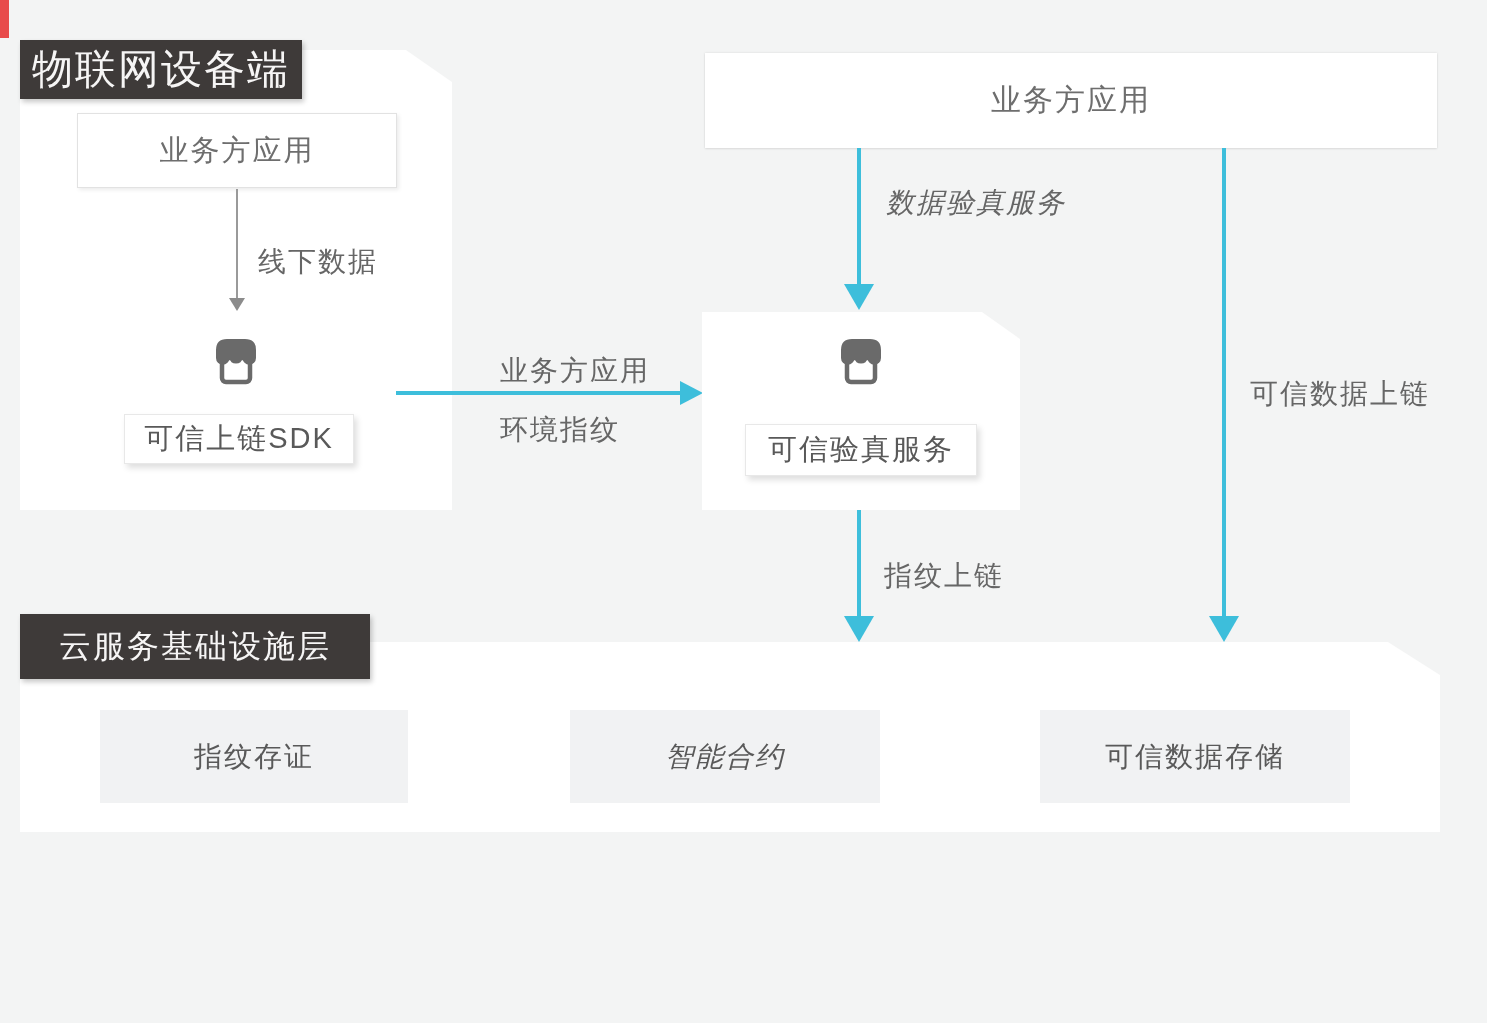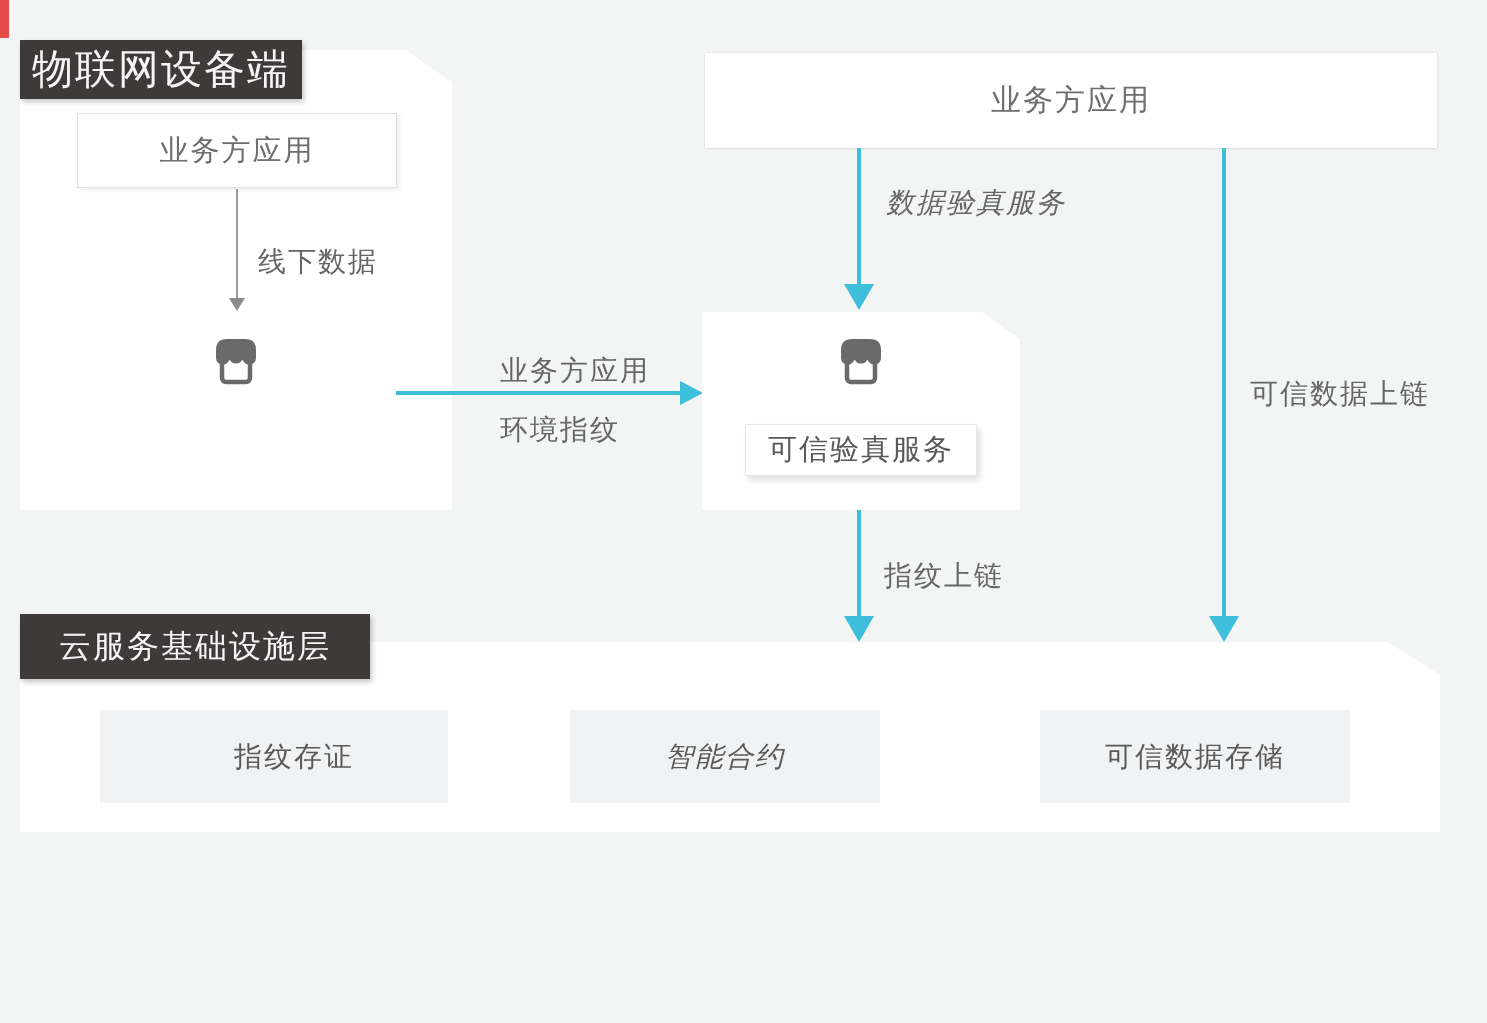--- a/index.html
+++ b/index.html
@@ -106,20 +106,23 @@
   <div class="flow-label" style="left:258px;top:243px;text-align:center;">线下数据</div>
 
   <div class="panel notched" style="left:77px;top:312px;width:318px;height:168px;--cutx:38px;--cuty:27px;z-index:2;"></div>
   <div class="icon-wrap" style="left:208px;top:334px;width:56px;height:56px;">
     <svg width="56" height="56" viewBox="0 0 56 56">
       <rect x="14" y="24" width="28" height="24" rx="4" fill="none" stroke="#6a6a6a" stroke-width="4.5"></rect>
       <path fill="#6a6a6a" d="M8 24 L8 16 Q8 5 19 5 L37 5 Q48 5 48 16 L48 24
         A6.7 6.7 0 0 1 34.6 24 A6.7 6.7 0 0 1 21.4 24 A6.7 6.7 0 0 1 8 24 Z"></path>
     </svg>
   </div>
+  <div class="inner-label" style="left:124px;top:414px;width:230px;height:50px;">
+    <span>可信上链SDK</span>
+  </div>
 
   <div class="cyan-hline" style="left:396px;top:391px;width:284px;"></div>
   <div class="cyan-head-right" style="left:680px;top:381px;"></div>
   <div class="flow-label" style="left:500px;top:352px;">业务方应用</div>
   <div class="flow-label" style="left:500px;top:411px;">环境指纹</div>
 
   <div class="panel" style="left:705px;top:53px;width:732px;height:95px;display:flex;align-items:center;justify-content:center;color:#6e6e6e;font-size:30px;letter-spacing:2px;">
     <span>业务方应用</span>
   </div>
 
@@ -145,21 +148,21 @@
 
   <div class="cyan-vline" style="left:1222px;top:148px;height:469px;"></div>
   <div class="cyan-head-down" style="left:1209px;top:616px;"></div>
   <div class="flow-label" style="left:1250px;top:375px;">可信数据上链</div>
 
   <div class="panel notched" style="left:20px;top:642px;width:1420px;height:190px;--cutx:52px;--cuty:33px;"></div>
   <div class="tag" style="left:20px;top:614px;width:350px;height:65px;">
     <span>云服务基础设施层</span>
   </div>
 
-  <div class="gray-box" style="left:100px;top:710px;width:308px;height:93px;padding-left:40px;">
+  <div class="gray-box" style="left:100px;top:710px;width:308px;height:93px;">
     <span>指纹存证</span>
   </div>
   <div class="gray-box" style="left:570px;top:710px;width:310px;height:93px;font-style:italic;">
     <span>智能合约</span>
   </div>
   <div class="gray-box" style="left:1040px;top:710px;width:310px;height:93px;">
     <span>可信数据存储</span>
   </div>
 
 

